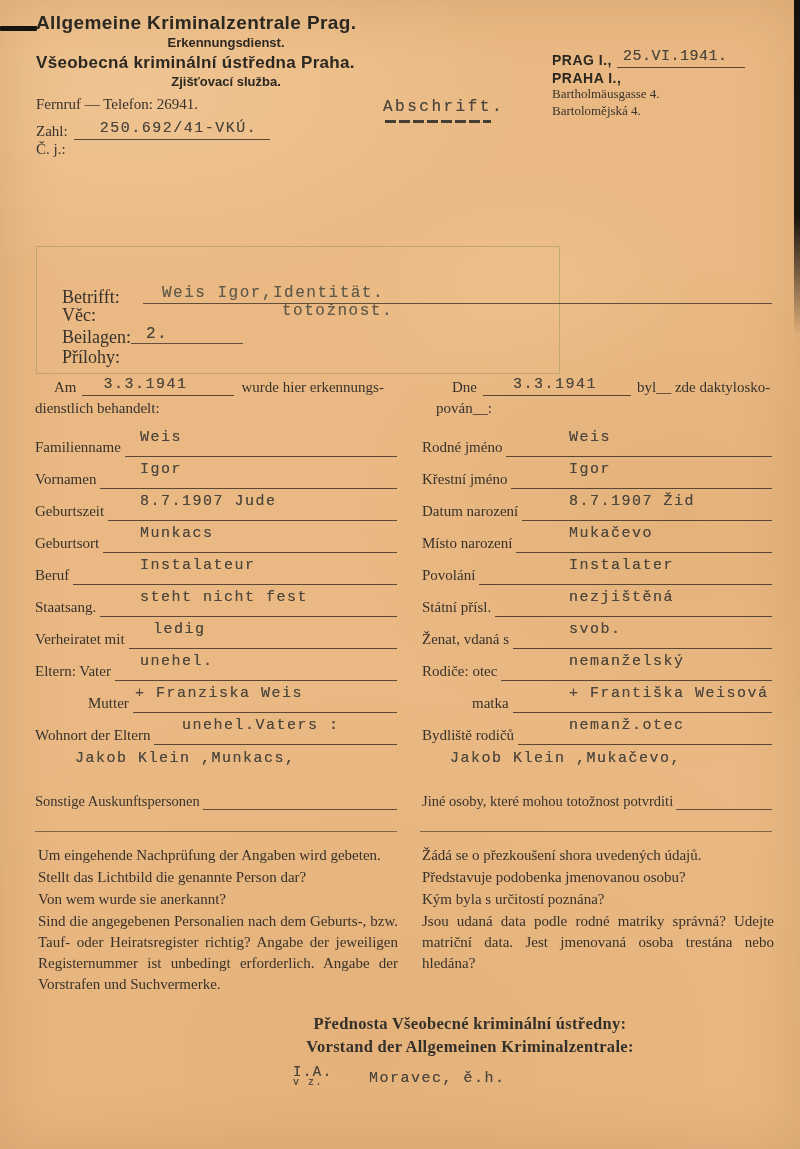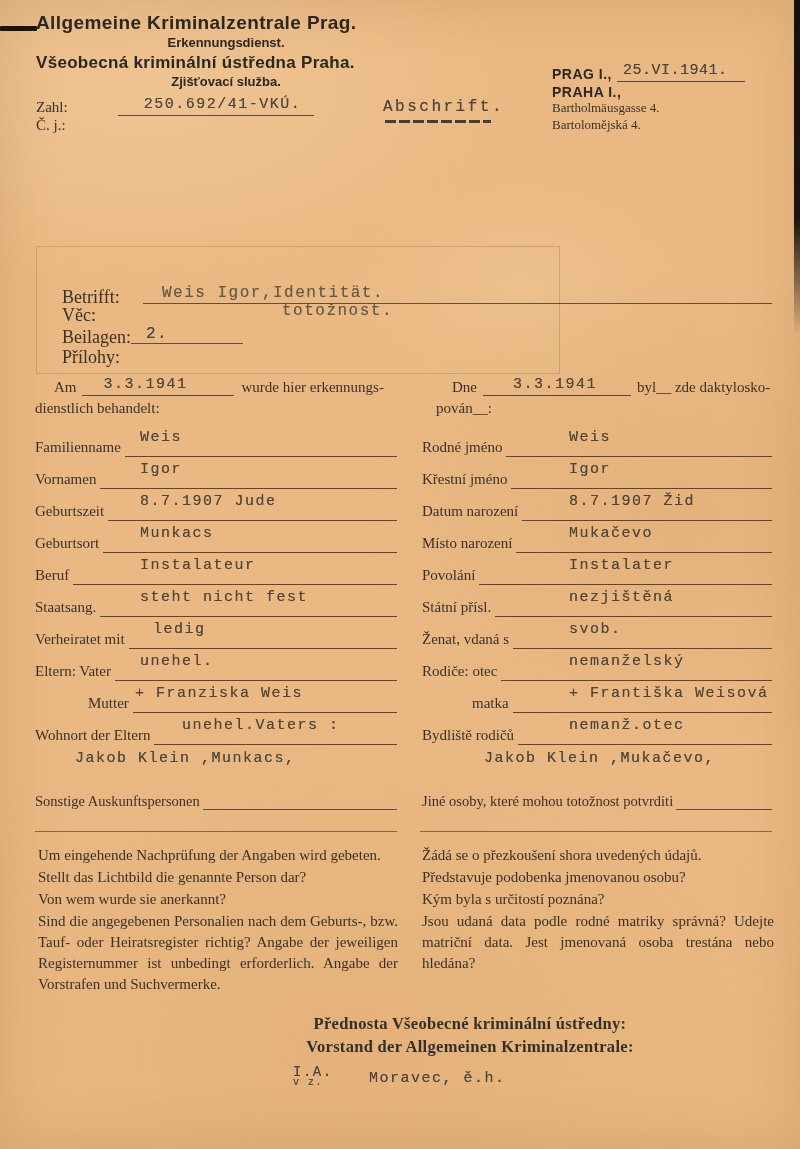--- a/index.html
+++ b/index.html
@@ -23,34 +23,34 @@
   
   .ink-dash{position:absolute;left:0;top:26px;width:37px;height:5px;background:#171310;border-radius:1px;}
   .edge-shadow{position:absolute;right:0;top:0;width:6px;height:335px;
      background:linear-gradient(to bottom,#15110c 0%,#1a150f 65%,rgba(26,21,15,0) 100%);filter:blur(.6px);}
   
   .hdr-left{position:absolute;left:36px;top:12px;width:382px;}
   .org-de{font-size:19px;letter-spacing:.4px;white-space:nowrap;}
   .dept{font-size:13px;text-align:center;width:380px;margin-top:1px;}
   .org-cs{font-size:17px;letter-spacing:.3px;white-space:nowrap;margin-top:3px;}
   .phone{font-size:15px;margin-top:7px;}
-  .zahl-row{display:flex;align-items:flex-end;margin-top:9px;font-size:15px;gap:44px;}
+  .zahl-row{display:flex;align-items:flex-end;margin-top:9px;font-size:15px;}
   .cj{font-size:15px;margin-top:1px;}
   .fill-line{position:relative;display:inline-block;border-bottom:1px solid rgba(62,52,40,.85);height:17px;}
   .fill-line .t{position:absolute;bottom:2px;}
   .zahl-line{width:196px;margin-left:6px;}
   .zahl-line .t{left:26px;font-size:15px;}
   .abschrift{position:absolute;left:383px;top:97px;}
   .abschrift .t{font-size:16px;letter-spacing:2.5px;}
   .dash-line{width:106px;height:3px;margin:4px 0 0 2px;
      background:repeating-linear-gradient(90deg,#453e34 0 11px,rgba(0,0,0,0) 11px 14px);}
   .hdr-right{position:absolute;left:552px;top:50px;width:210px;}
   .prag-row{display:flex;align-items:flex-end;}
   .place{font-size:14px;letter-spacing:.5px;white-space:nowrap;}
-  .date-line{width:128px;margin-left:5px;margin-top:14px;}
+  .date-line{width:128px;margin-left:5px;}
   .date-line .t{left:6px;font-size:15px;letter-spacing:.5px;}
   .place-cs{margin-top:2px;}
   .street{font-size:13px;margin-top:0;}
   .street + .street{margin-top:1px;}
   
   .addressee{position:absolute;left:43px;top:181px;}
   .addressee .t{display:block;font-size:13.5px;letter-spacing:1px;line-height:23px;}
   .addr-underline{width:128px;height:2px;background:#3f382f;margin-top:3px;}
   
   .stamp-box{position:absolute;left:36px;top:246px;width:522px;height:126px;
@@ -112,20 +112,21 @@
 <div class="paper">
 
   <div class="ink-dash"></div>
   <div class="edge-shadow"></div>
 
   <div class="hdr-left">
     <div class="org-de h">Allgemeine Kriminalzentrale Prag.</div>
     <div class="dept h">Erkennungsdienst.</div>
     <div class="org-cs h">Všeobecná kriminální ústředna Praha.</div>
     <div class="dept h">Zjišťovací služba.</div>
+    <div class="phone s">Fernruf — Telefon: 26941.</div>
     <div class="zahl-row">
       <span class="s">Zahl:</span>
       <span class="fill-line zahl-line">
         <span class="t">250.692/41-VKÚ.</span>
       </span>
     </div>
     <div class="cj s">Č. j.:</div>
   </div>
 
   <div class="abschrift">
@@ -277,21 +278,21 @@
     <div class="frow">
       <span class="flabel">matka</span>
       <span class="ffill"></span>
       <span class="fval t">+ Františka Weisová</span>
     </div>
     <div class="frow">
       <span class="flabel">Bydliště rodičů</span>
       <span class="ffill"></span>
       <span class="fval t">nemanž.otec</span>
     </div>
-    <div class="overflow t" style="margin-left:62px;">Jakob Klein ,Mukačevo,</div>
+    <div class="overflow t" style="margin-left:28px;">Jakob Klein ,Mukačevo,</div>
   </div>
 
   <div class="wrow wrow-l">
     <span class="wlabel">Sonstige Auskunftspersonen</span>
     <span class="wfill"></span>
   </div>
   <div class="wrow wrow-r">
     <span class="wlabel">Jiné osoby, které mohou totožnost potvrditi</span>
     <span class="wfill"></span>
   </div>

